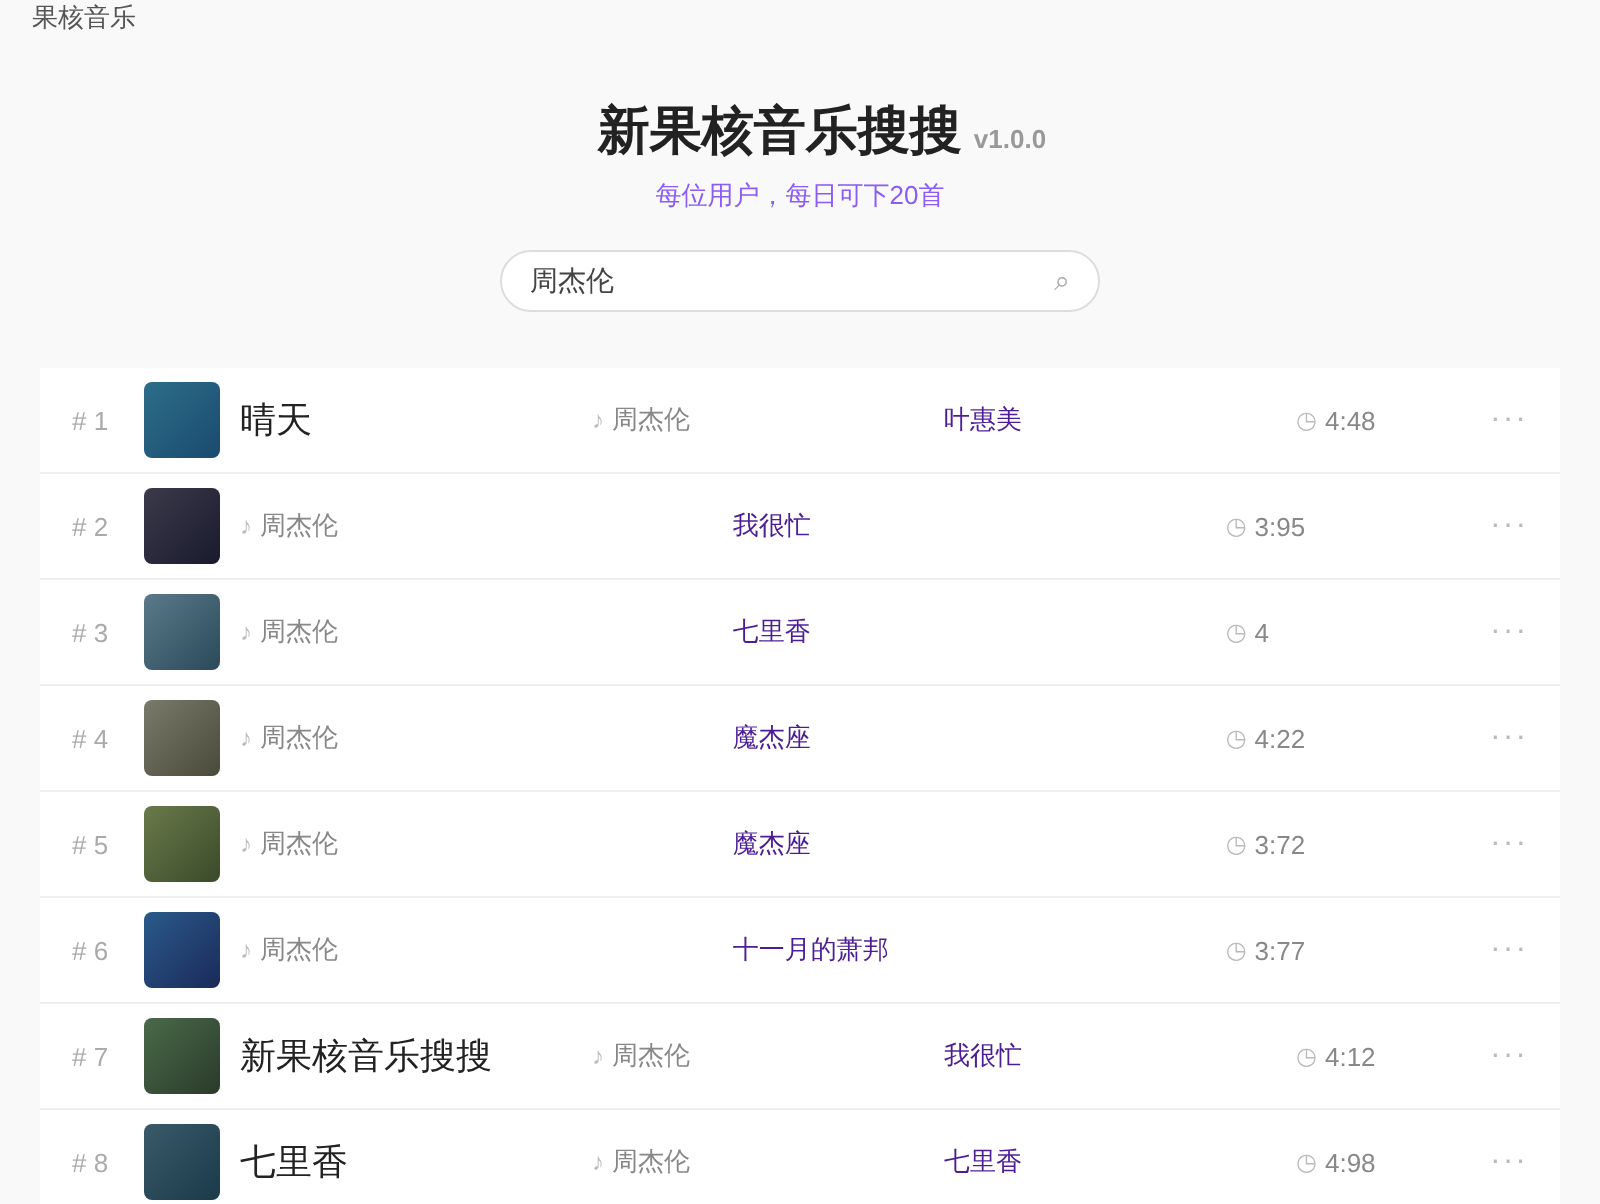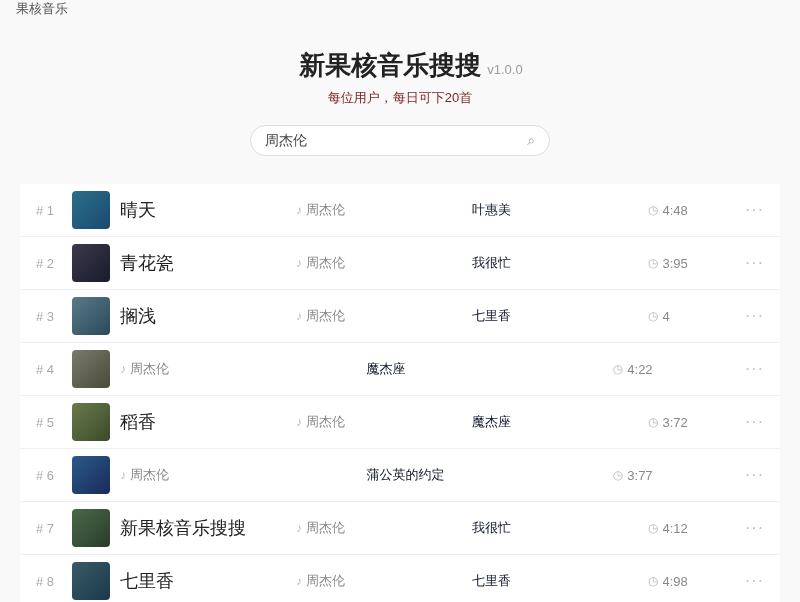--- a/index.html
+++ b/index.html
@@ -29,24 +29,25 @@
       padding-left: 22px;
     }
     #page-title {
       font-size: 26px;
       font-weight: 600;
       color: #222;
     }
     #version-badge {
       font-size: 13px;
       color: #999;
+      font-weight: bold;
     }
     #subtitle {
       font-size: 13px;
-      color: #7f1d1d;
+      color: #8b5cf6;
       margin-bottom: 18px;
     }
     #search-container {
       display: flex;
       justify-content: center;
       margin-bottom: 28px;
     }
     #search-box {
       display: flex;
       align-items: center;
@@ -112,21 +113,21 @@
       flex: 2;
       font-size: 13px;
       color: #888;
       display: flex;
       align-items: center;
       gap: 4px;
     }
     .track-album {
       flex: 2;
       font-size: 13px;
-      color: #0f172a;
+      color: #4c1d95;
     }
     .track-duration {
       flex: 1;
       font-size: 13px;
       color: #888;
       display: flex;
       align-items: center;
       gap: 4px;
       white-space: nowrap;
     }
@@ -190,36 +191,34 @@
       <div class="track-album">叶惠美</div>
       <div class="track-duration">
         <span class="clock-icon">◷</span>
         4:48
       </div>
       <div class="track-more">···</div>
     </div>
       <div class="track-row">
       <div class="track-num"># 2</div>
       <div class="track-thumb thumb-2"></div>
-      <div class="track-title">青花瓷</div>
       <div class="track-artist">
         <span class="person-icon">♪</span>
         周杰伦
       </div>
       <div class="track-album">我很忙</div>
       <div class="track-duration">
         <span class="clock-icon">◷</span>
         3:95
       </div>
       <div class="track-more">···</div>
     </div>
       <div class="track-row">
       <div class="track-num"># 3</div>
       <div class="track-thumb thumb-3"></div>
-      <div class="track-title">搁浅</div>
       <div class="track-artist">
         <span class="person-icon">♪</span>
         周杰伦
       </div>
       <div class="track-album">七里香</div>
       <div class="track-duration">
         <span class="clock-icon">◷</span>
         4
       </div>
       <div class="track-more">···</div>
@@ -234,40 +233,39 @@
       <div class="track-album">魔杰座</div>
       <div class="track-duration">
         <span class="clock-icon">◷</span>
         4:22
       </div>
       <div class="track-more">···</div>
     </div>
       <div class="track-row">
       <div class="track-num"># 5</div>
       <div class="track-thumb thumb-5"></div>
-      <div class="track-title">稻香</div>
       <div class="track-artist">
         <span class="person-icon">♪</span>
         周杰伦
       </div>
       <div class="track-album">魔杰座</div>
       <div class="track-duration">
         <span class="clock-icon">◷</span>
         3:72
       </div>
       <div class="track-more">···</div>
     </div>
       <div class="track-row">
       <div class="track-num"># 6</div>
       <div class="track-thumb thumb-6"></div>
       <div class="track-artist">
         <span class="person-icon">♪</span>
         周杰伦
       </div>
-      <div class="track-album">蒲公英的约定</div>
+      <div class="track-album">十一月的萧邦</div>
       <div class="track-duration">
         <span class="clock-icon">◷</span>
         3:77
       </div>
       <div class="track-more">···</div>
     </div>
       <div class="track-row">
       <div class="track-num"># 7</div>
       <div class="track-thumb thumb-7"></div>
       <div class="track-title">新果核音乐搜搜</div>

